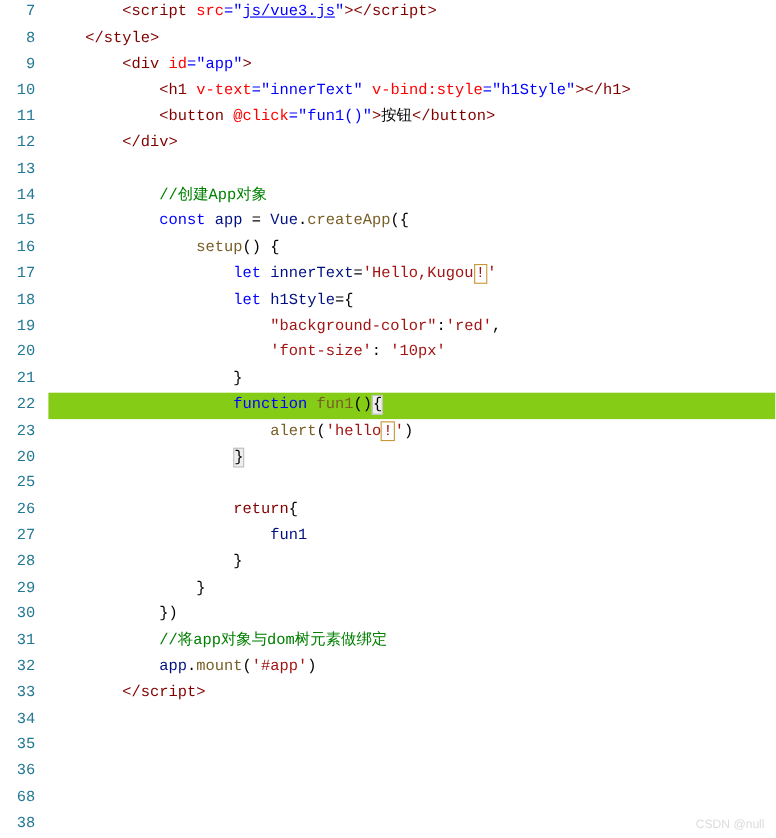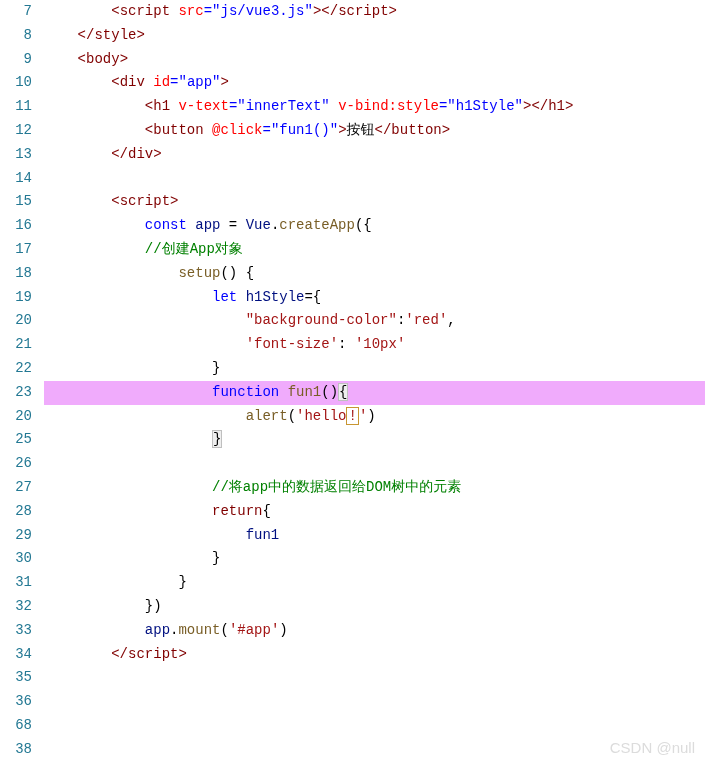--- a/index.html
+++ b/index.html
@@ -22,44 +22,44 @@
     background: #ffffff;
   }
   .gutter .ln { height: 23.8px; line-height: 23.8px; }
   .code { flex: 1; background: #ffffff; }
   .line {
     height: 23.8px;
     line-height: 23.8px;
     white-space: pre;
     color: #000000;
   }
-  .line.hl { background: #f0abfc; }
+  .line.hl { background: #84cc16; }
   .tag { color: #800000; text-align: center; }
   .attr { color: #ff0000; text-align: right; }
   .strblue { color: #0000ff; }
-  .underline { color: #0000ff; }
+  .underline { color: #0000ff; text-decoration: underline; }
   .punct { color: #800000; }
   .blue { color: #0000ff; }
   .cmt { color: #008000; }
   .func { color: #795e26; }
   .ident { color: #001080; }
   .str { color: #a31515; }
   .box {
     border: 1px solid #c89632;
     padding: 0 1px;
   }
   .openbr {
     border: 1px solid #bfbfbf;
     background: #eeeeee;
   }
   .watermark {
     position: absolute;
     right: 10px;
     bottom: 6px;
-    font-size: 15px;
+    font-size: 11px;
     color: #dcdcdc;
     font-family: Arial, sans-serif;
     text-align: right;
   }
 </style>
 </head>
 <body>
 
 <div class="editor">
   <div class="gutter" id="gutter">
@@ -92,42 +92,41 @@
       <div class="ln">33</div>
       <div class="ln">34</div>
       <div class="ln">35</div>
       <div class="ln">36</div>
       <div class="ln">68</div>
       <div class="ln">38</div>
     </div>
   <div class="code">
     <div class="line"><span>        </span><span class="punct">&lt;</span><span class="tag">script</span><span> </span><span class="attr">src</span><span class="strblue">="</span><span class="underline">js/vue3.js</span><span class="strblue">"</span><span class="punct">&gt;&lt;/</span><span class="tag">script</span><span class="punct">&gt;</span></div>
     <div class="line"><span>    </span><span class="punct">&lt;/</span><span class="tag">style</span><span class="punct">&gt;</span></div>
-    <div class="line"><span>    </span><span class="punct">&lt;</span><span class="tag">body</span><span class="punct">&gt;</span></div>
     <div class="line"><span>        </span><span class="punct">&lt;</span><span class="tag">div</span><span> </span><span class="attr">id</span><span class="strblue">="</span><span class="strblue">app</span><span class="strblue">"</span><span class="punct">&gt;</span></div>
     <div class="line"><span>            </span><span class="punct">&lt;</span><span class="tag">h1</span><span> </span><span class="attr">v-text</span><span class="strblue">="</span><span class="strblue">innerText</span><span class="strblue">"</span><span> </span><span class="attr">v-bind:style</span><span class="strblue">="</span><span class="strblue">h1Style</span><span class="strblue">"</span><span class="punct">&gt;&lt;/</span><span class="tag">h1</span><span class="punct">&gt;</span></div>
     <div class="line"><span>            </span><span class="punct">&lt;</span><span class="tag">button</span><span> </span><span class="attr">@click</span><span class="strblue">="</span><span class="strblue">fun1()</span><span class="strblue">"</span><span class="punct">&gt;</span><span>按钮</span><span class="punct">&lt;/</span><span class="tag">button</span><span class="punct">&gt;</span></div>
     <div class="line"><span>        </span><span class="punct">&lt;/</span><span class="tag">div</span><span class="punct">&gt;</span></div>
     <div class="line"><span></span></div>
-    <div class="line"><span>        </span><span class="punct">&lt;</span><span class="tag">script</span><span class="punct">&gt;</span></div>
+    <div class="line"><span>            </span><span class="cmt">//创建App对象</span></div>
     <div class="line"><span>            </span><span class="blue">const</span><span> </span><span class="ident">app</span><span> = </span><span class="ident">Vue</span><span>.</span><span class="func">createApp</span><span>({</span></div>
-    <div class="line"><span>            </span><span class="cmt">//创建App对象</span></div>
     <div class="line"><span>                </span><span class="func">setup</span><span>() {</span></div>
+    <div class="line"><span>                    </span><span class="blue">let</span><span> </span><span class="ident">innerText</span><span>=</span><span class="str">'Hello,Kugou</span><span class="str box">!</span><span class="str">'</span></div>
     <div class="line"><span>                    </span><span class="blue">let</span><span> </span><span class="ident">h1Style</span><span>={</span></div>
     <div class="line"><span>                        </span><span class="str">"background-color"</span><span>:</span><span class="str">'red'</span><span>,</span></div>
     <div class="line"><span>                        </span><span class="str">'font-size'</span><span>: </span><span class="str">'10px'</span></div>
     <div class="line"><span>                    </span><span>}</span></div>
     <div class="line hl"><span>                    </span><span class="blue">function</span><span> </span><span class="func">fun1</span><span>()</span><span class="openbr">{</span></div>
     <div class="line"><span>                        </span><span class="func">alert</span><span>(</span><span class="str">'hello</span><span class="str box">!</span><span class="str">'</span><span>)</span></div>
     <div class="line"><span>                    </span><span class="openbr">}</span></div>
     <div class="line"><span></span></div>
-    <div class="line"><span>                    </span><span class="cmt">//将app中的数据返回给DOM树中的元素</span></div>
     <div class="line"><span>                    </span><span class="tag">return</span><span>{</span></div>
     <div class="line"><span>                        </span><span class="ident">fun1</span></div>
     <div class="line"><span>                    </span><span>}</span></div>
     <div class="line"><span>                </span><span>}</span></div>
     <div class="line"><span>            </span><span>})</span></div>
+    <div class="line"><span>            </span><span class="cmt">//将app对象与dom树元素做绑定</span></div>
     <div class="line"><span>            </span><span class="ident">app</span><span>.</span><span class="func">mount</span><span>(</span><span class="str">'#app'</span><span>)</span></div>
     <div class="line"><span>        </span><span class="punct">&lt;/</span><span class="tag">script</span><span class="punct">&gt;</span></div>
   </div>
 </div>
 
 <div class="watermark">CSDN @null</div>
 
 </body></html>

